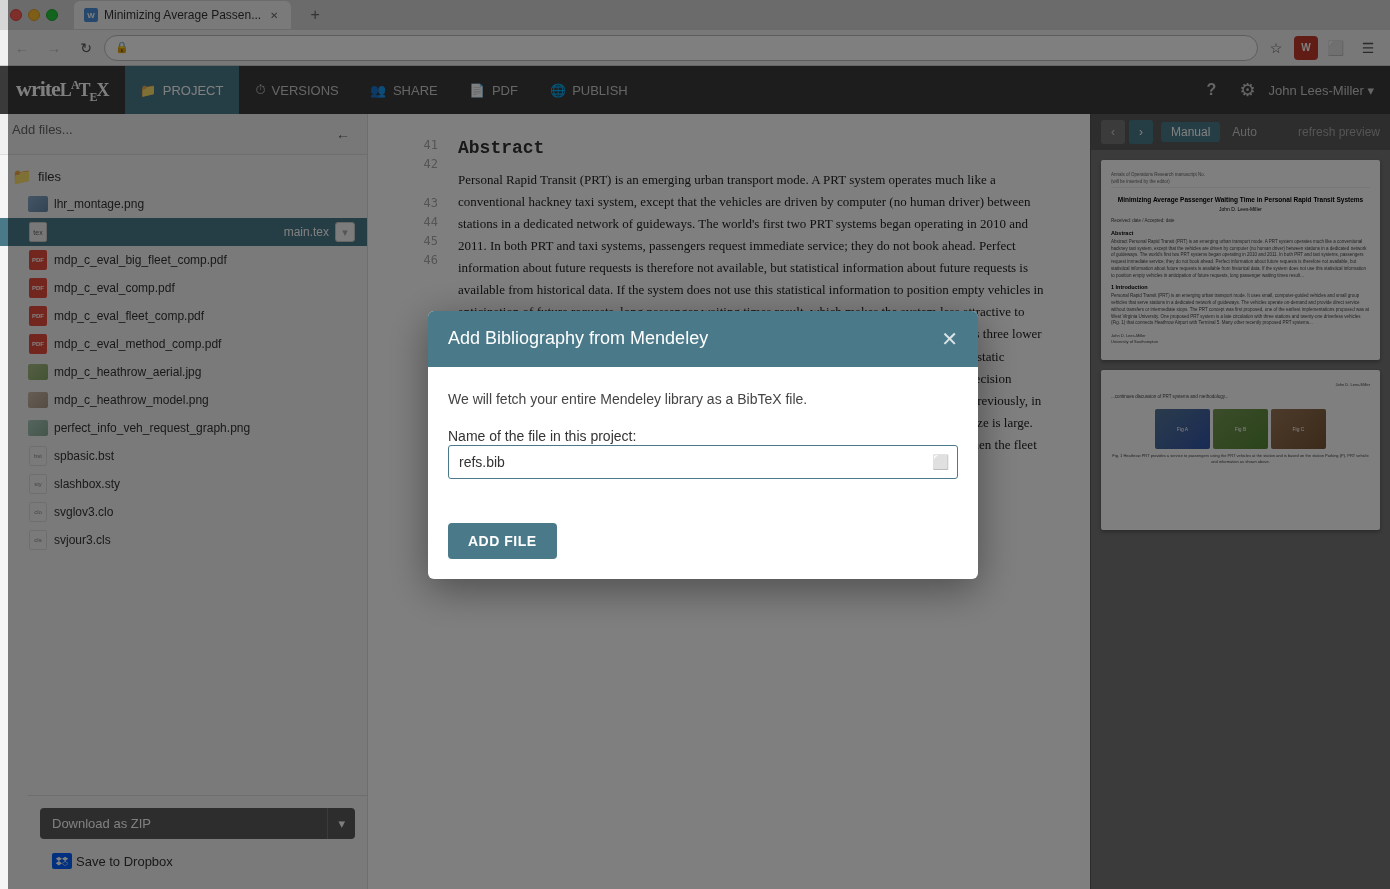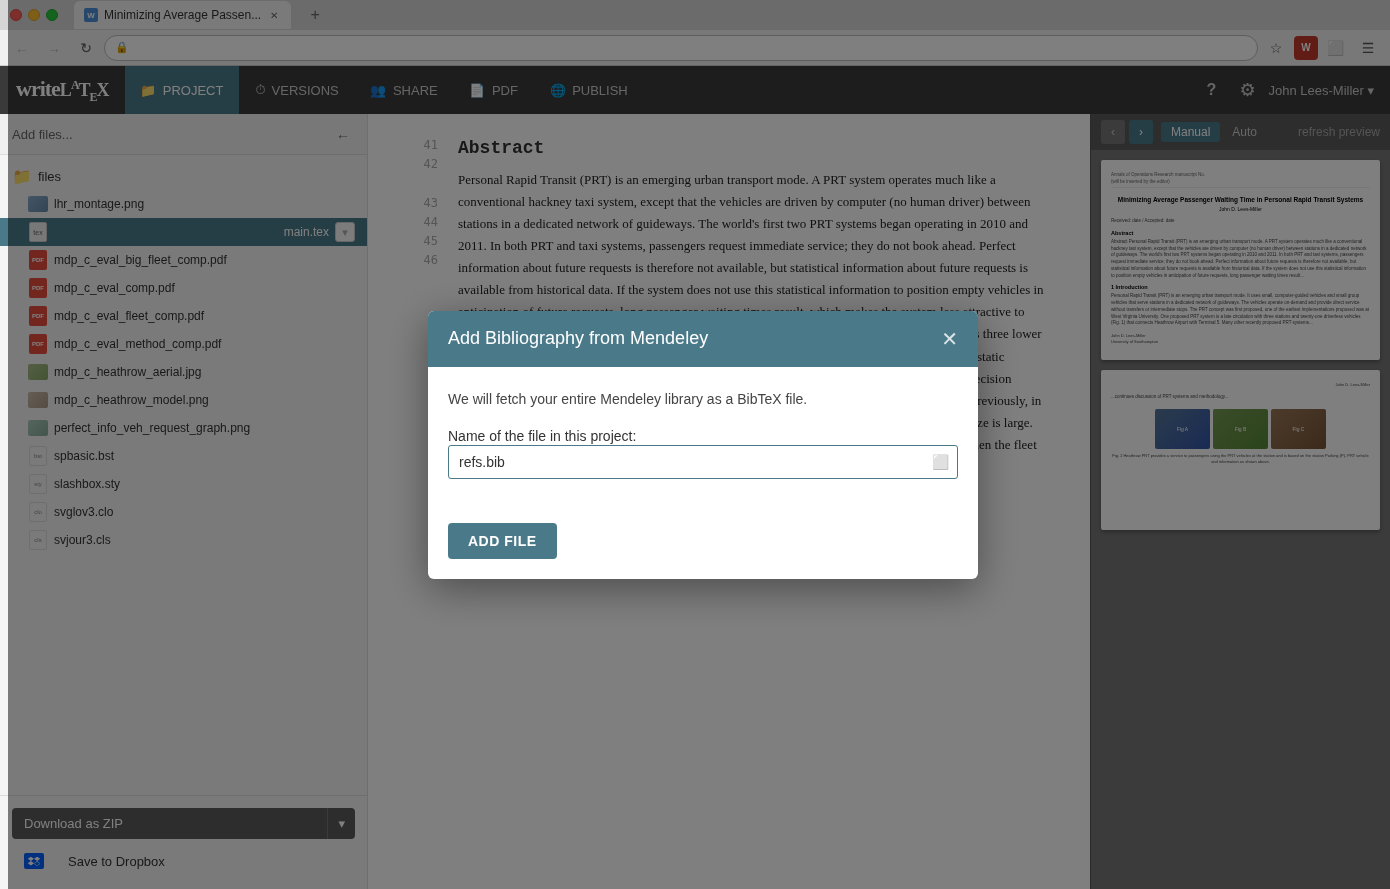--- a/index.html
+++ b/index.html
@@ -37,41 +37,41 @@
     .header-right { margin-left: auto; display: flex; align-items: center; gap: 6px; padding-right: 16px; }
     .help-btn { width: 30px; height: 30px; border-radius: 50%; display: flex; align-items: center; justify-content: center; color: #ccc; font-size: 16px; cursor: pointer; font-weight: bold; }
     .settings-btn { width: 30px; height: 30px; display: flex; align-items: center; justify-content: center; color: #ccc; font-size: 18px; cursor: pointer; }
     .user-menu { display: flex; align-items: center; gap: 4px; color: #ccc; font-size: 13px; cursor: pointer; }
 
     
     .main-content { display: flex; flex: 1; overflow: hidden; }
 
     
     .sidebar { width: 368px; background: #f5f5f5; border-right: 1px solid #ddd; display: flex; flex-direction: column; overflow: hidden; }
-    .sidebar-header { display: flex; align-items: center; padding: 8px 12px; background: #f0f0f0; border-bottom: 1px solid #ddd; }
+    .sidebar-header { display: flex; padding: 8px 12px; background: #f0f0f0; border-bottom: 1px solid #ddd; }
     .add-files-btn { color: #666; font-size: 13px; cursor: pointer; flex: 1; }
     .collapse-btn { width: 24px; height: 24px; display: flex; align-items: center; justify-content: center; cursor: pointer; color: #666; font-size: 14px; }
 
     .file-list { flex: 1; overflow-y: auto; padding: 8px 0; }
     .folder-item { display: flex; align-items: center; gap: 6px; padding: 4px 12px; cursor: pointer; }
     .folder-icon { font-size: 16px; color: #888; }
     .folder-label { font-size: 13px; color: #333; font-weight: 500; }
 
     .file-item { display: flex; align-items: center; gap: 6px; padding: 4px 12px 4px 28px; cursor: pointer; }
     .file-item.active { background: #4a7a8a; }
     .file-item.active .file-label { color: white; text-align: right; }
     .file-icon { width: 20px; height: 20px; display: flex; align-items: center; justify-content: center; font-size: 11px; flex-shrink: 0; }
     .file-label { font-size: 12px; color: #333; flex: 1; }
     .file-action { width: 20px; height: 20px; display: flex; align-items: center; justify-content: center; cursor: pointer; color: #aaa; font-size: 11px; border: 1px solid #ccc; border-radius: 3px; background: #f8f8f8; }
 
-    .sidebar-footer { padding: 12px; border-top: 1px solid #ddd; }
+    .sidebar-footer { padding: 12px; border-top: 1px solid #ddd; margin-left: 28px; }
     .download-btn { display: flex; align-items: center; background: #5a5a5a; color: white; border: none; border-radius: 4px; cursor: pointer; font-size: 13px; overflow: hidden; width: 100%; }
     .download-label { padding: 8px 12px; flex: 1; text-align: left; }
     .download-arrow { padding: 8px 10px; border-left: 1px solid #777; display: flex; align-items: center; }
-    .dropbox-btn { display: flex; align-items: center; gap: 24px; padding: 8px 12px; cursor: pointer; font-size: 13px; color: #333; margin-top: 6px; }
+    .dropbox-btn { display: flex; align-items: center; gap: 4px; padding: 8px 12px; cursor: pointer; font-size: 13px; color: #333; margin-top: 6px; }
     .dropbox-icon { width: 20px; height: 16px; background: #0061fe; border-radius: 2px; display: flex; align-items: center; justify-content: center; }
     .dropbox-icon svg { width: 14px; height: 10px; }
 
     
     .editor-area { flex: 1; display: flex; flex-direction: column; overflow: hidden; background: #2b2b2b; }
     .editor-content { flex: 1; overflow: auto; background: #fff; padding: 20px 40px; font-size: 13px; line-height: 1.6; color: #333; display: flex; gap: 20px; }
     .line-numbers { color: #aaa; font-size: 12px; line-height: 1.6; text-align: right; min-width: 30px; font-family: monospace; padding-top: 2px; }
     .editor-text { flex: 1; font-family: 'Courier New', monospace; font-size: 13px; }
     .editor-text .section-title { font-size: 18px; font-weight: bold; }
     .editor-text p { margin-bottom: 8px; }

